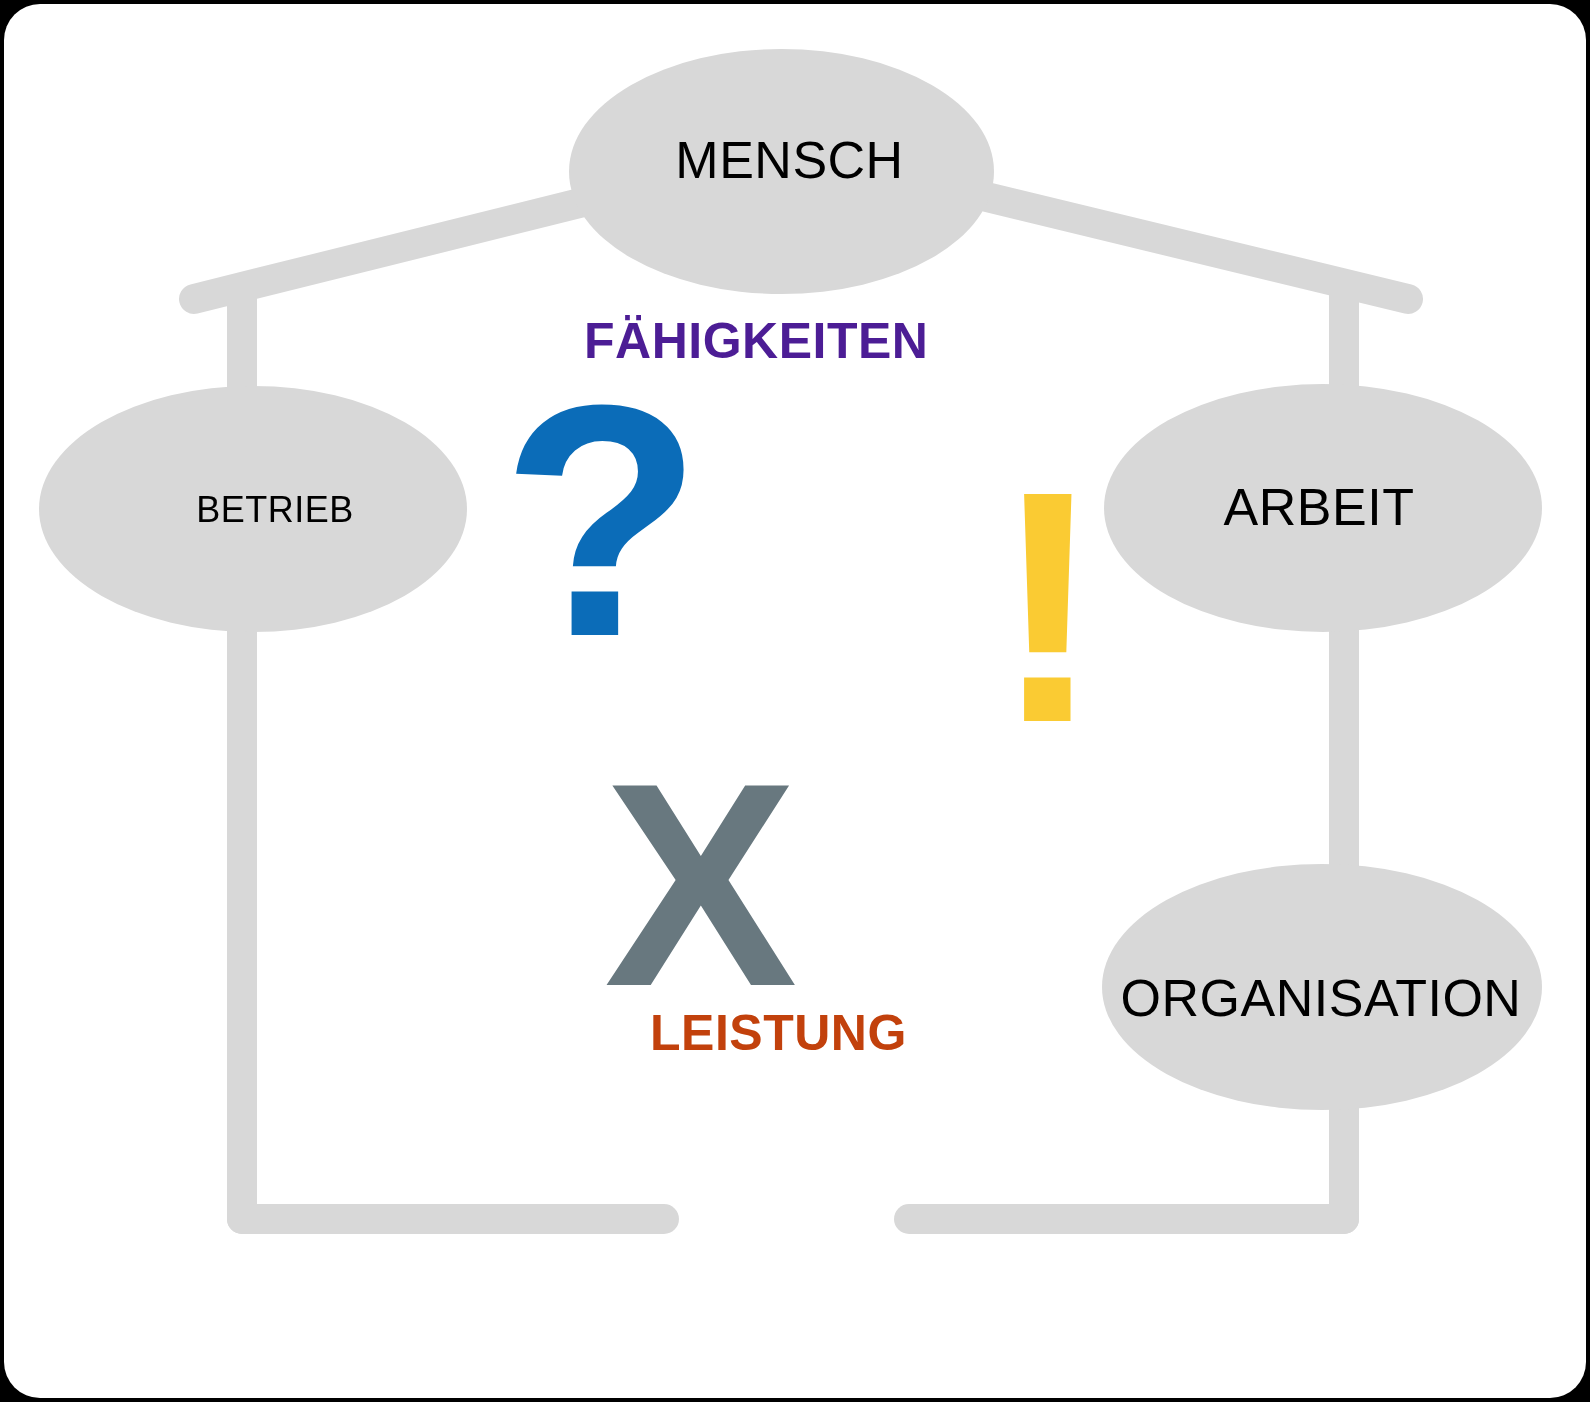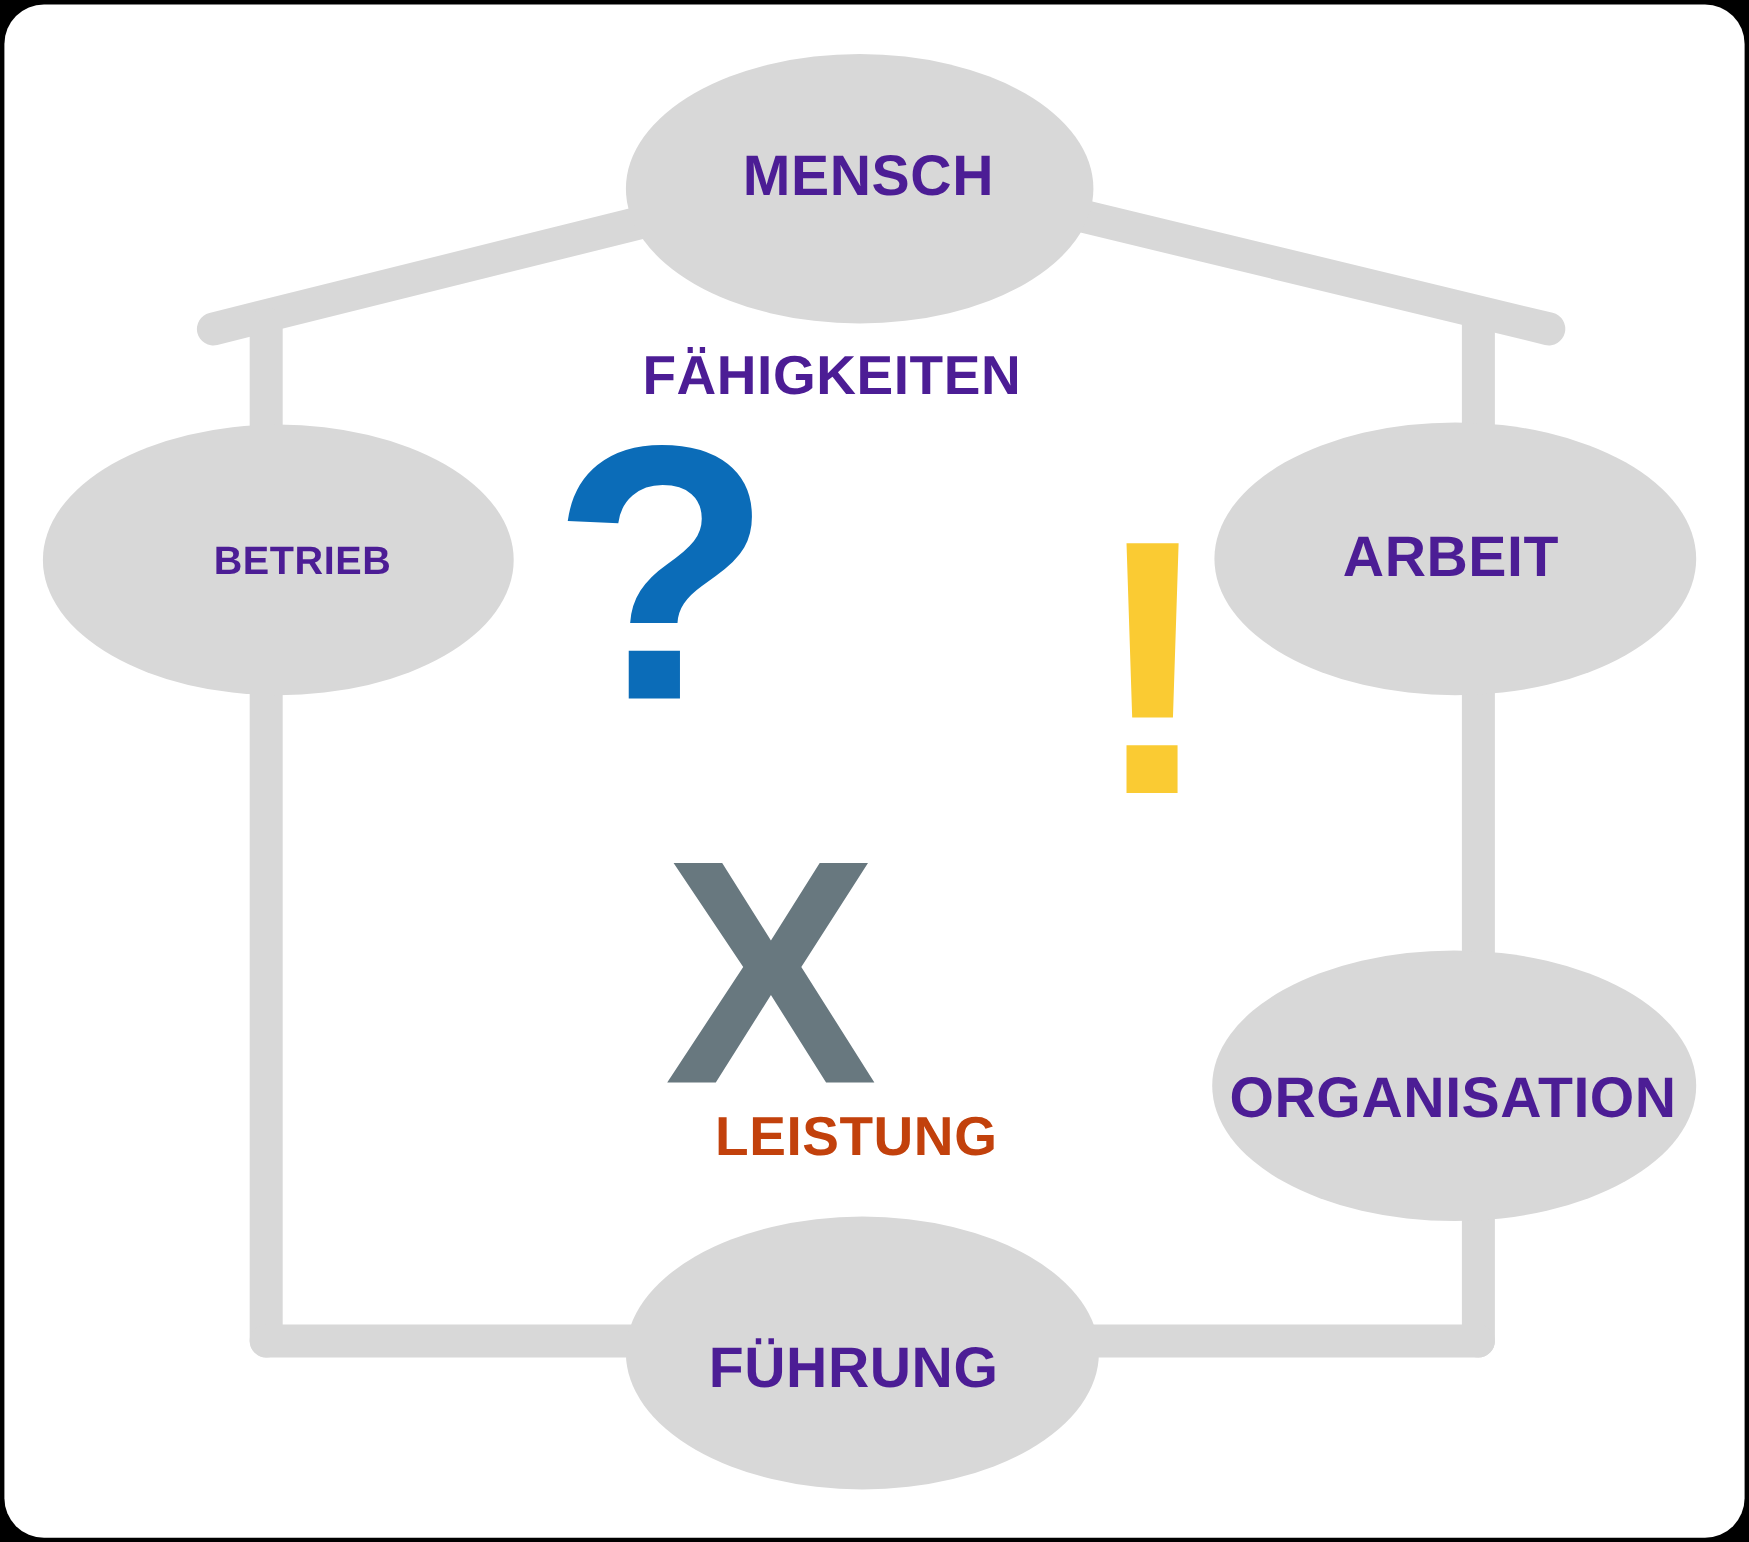--- a/index.html
+++ b/index.html
@@ -31,22 +31,22 @@
   
   .node {
     position: absolute;
     border-radius: 50%;
     display: flex;
     align-items: center;
     justify-content: center;
     z-index: 3;
   }
   .node .node-label {
-    color: #4c1d95;
-    font-weight: bold;
+    color: #000000;
+    font-weight: normal;
     letter-spacing: 0.5px;
     white-space: nowrap;
     line-height: 1;
     user-select: none;
   }
 
   #node-mensch {
     left: 565px; top: 45px; width: 425px; height: 245px;
   }
   #node-mensch .node-label { font-size: 52px; transform: translate(8px, -12px); }
@@ -162,23 +162,20 @@
 
     <div class="node" id="node-arbeit" style="background:#d8d8d8">
       <span class="node-label">ARBEIT</span>
     </div>
 
 
     <div class="node" id="node-organisation" style="background:#d8d8d8">
       <span class="node-label">ORGANISATION</span>
     </div>
 
-    <div class="node" id="node-fuehrung" style="background:#d8d8d8">
-      <span class="node-label">FÜHRUNG</span>
-    </div>
 
     <div class="center-text" id="label-faehigkeiten">FÄHIGKEITEN</div>
 
     <div class="center-text" id="label-leistung">LEISTUNG</div>
 
     <div class="center-text" id="glyph-question">?</div>
 
     <div class="center-text" id="glyph-exclamation">!</div>
 
     <div class="center-text" id="glyph-x">X</div>

